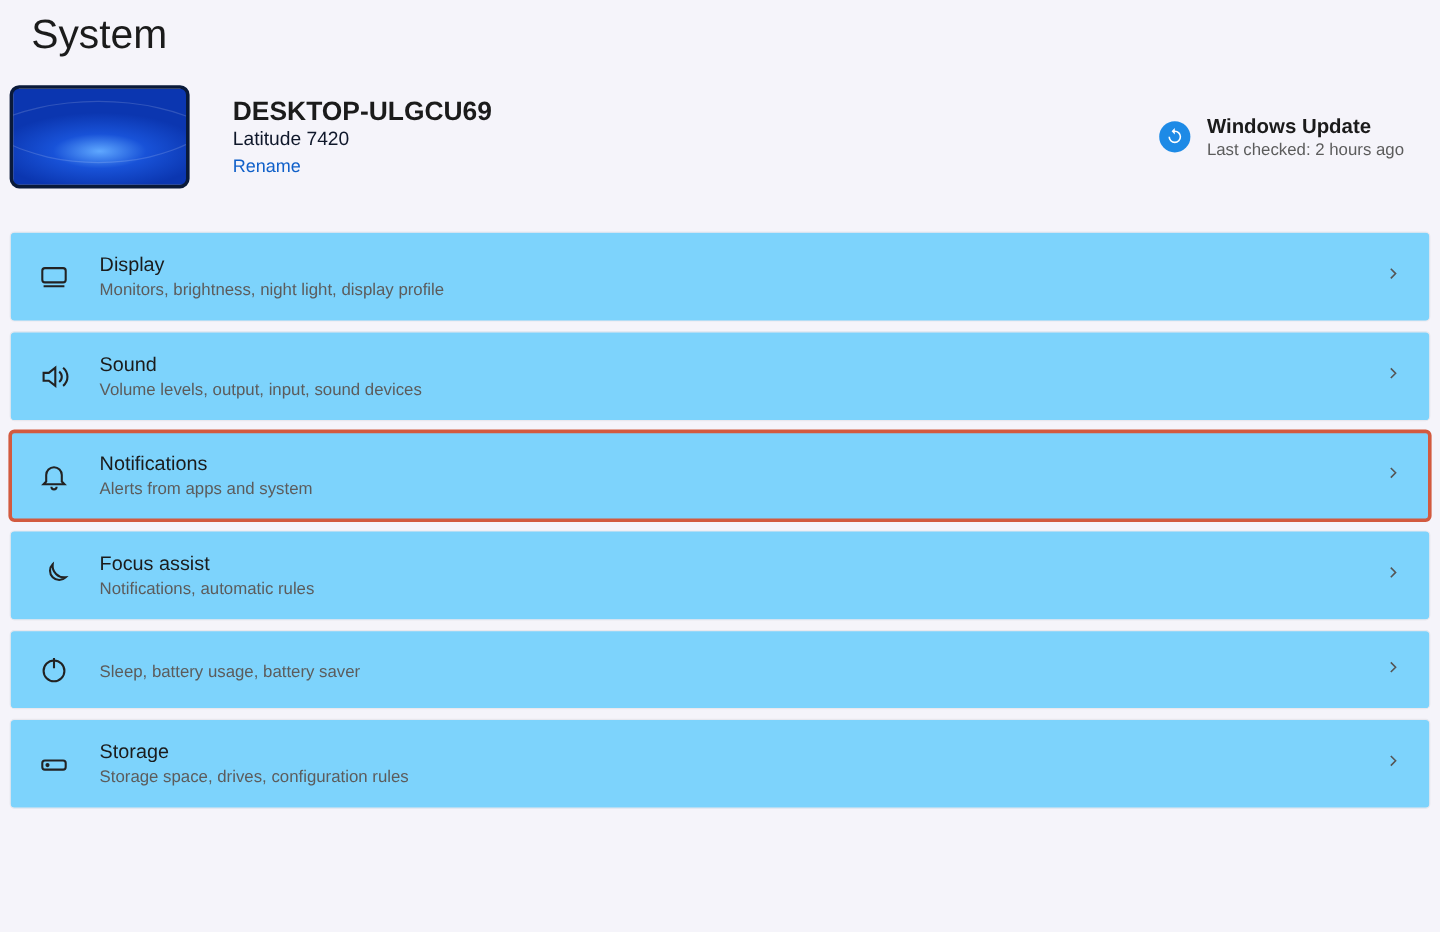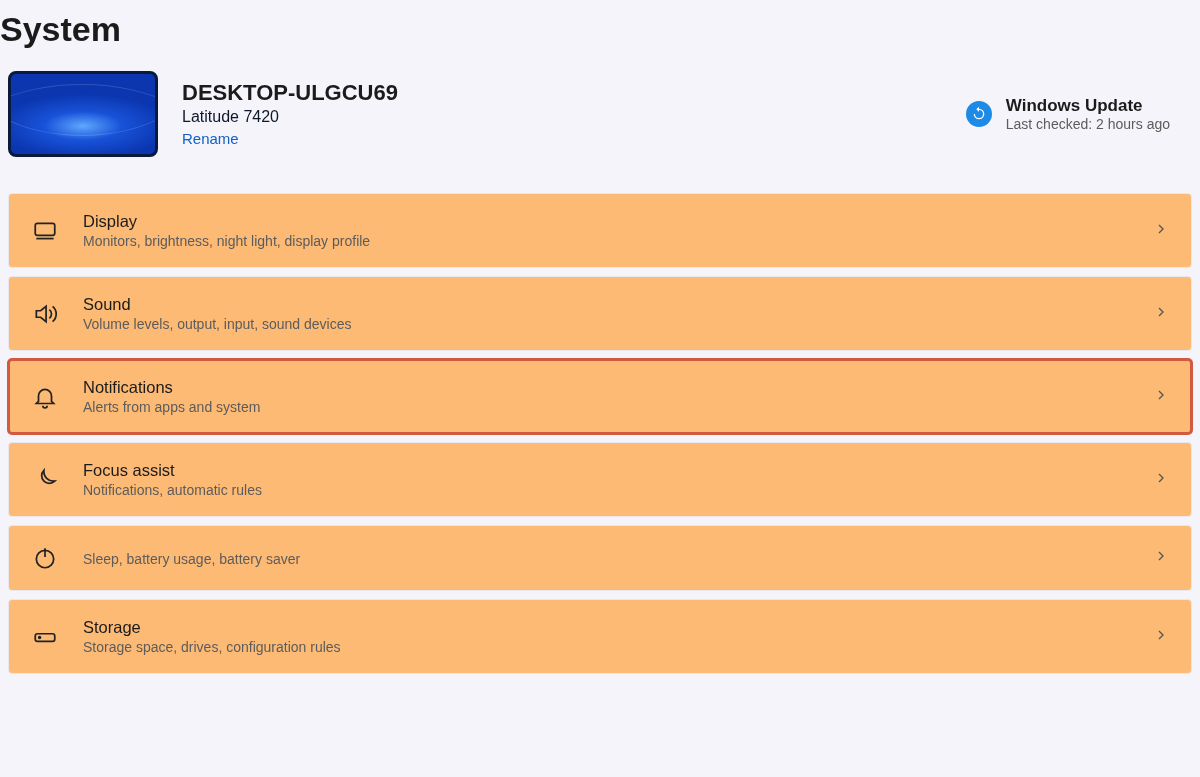--- a/index.html
+++ b/index.html
@@ -6,28 +6,28 @@
   body {
     font-family: "Segoe UI", "Segoe UI Variable", Arial, sans-serif;
     background: #f5f4fa;
     color: #1b1b1b;
     width: 1200px;
     height: 777px;
     overflow: hidden;
   }
   .page-title {
     font-size: 34px;
-    font-weight: 700;
-    padding: 10px 8px 18px 0;
+    font-weight: 400;
+    padding: 10px 8px 18px 26px;
   }
   .device-header {
     display: flex;
     align-items: center;
     padding: 4px 8px 36px 8px;
-    gap: 24px;
+    gap: 36px;
   }
   .device-thumb {
     width: 150px;
     height: 86px;
     border-radius: 8px;
     border: 3px solid #0a1a3a;
     background: radial-gradient(ellipse 60% 40% at 50% 65%, #5fa8ff 0%, #1852d8 45%, #0b36b0 100%);
     position: relative;
     overflow: hidden;
   }
@@ -60,21 +60,21 @@
     border-radius: 50%;
     background: #1d8ae6;
     display: flex; align-items: center; justify-content: center;
   }
   .update-icon svg { width: 16px; height: 16px; fill: #fff; }
   .update-title { font-size: 17px; font-weight: 600; }
   .update-sub   { font-size: 14px; color: #5c5c5c; }
 
   .settings-list { padding: 0 8px; }
   .setting-row {
-    background: #fdba74;
+    background: #7dd3fc;
     border: 1px solid #e9e8ee;
     border-radius: 4px;
     margin-bottom: 8px;
     padding: 18px 22px;
     display: flex;
     align-items: center;
     gap: 24px;
     cursor: pointer;
   }
   .setting-row.highlight {

